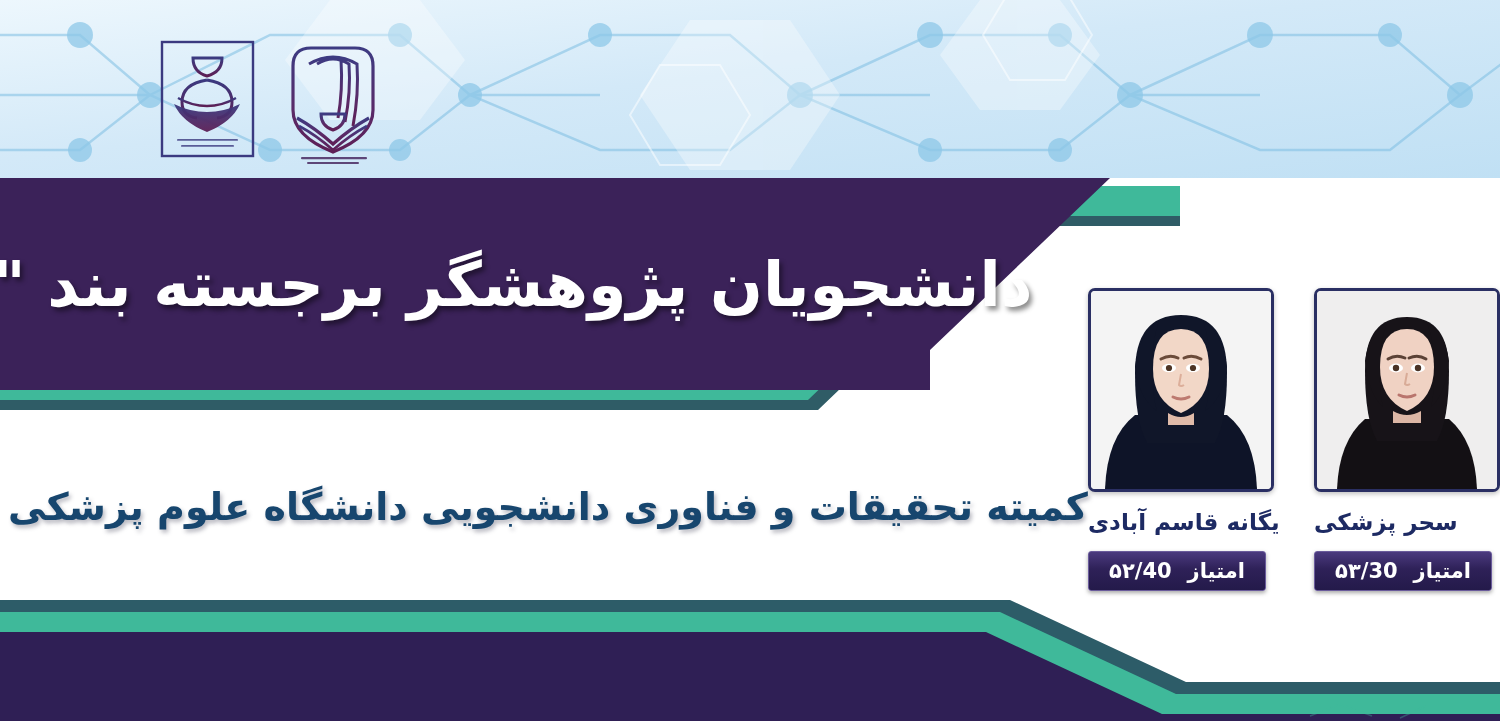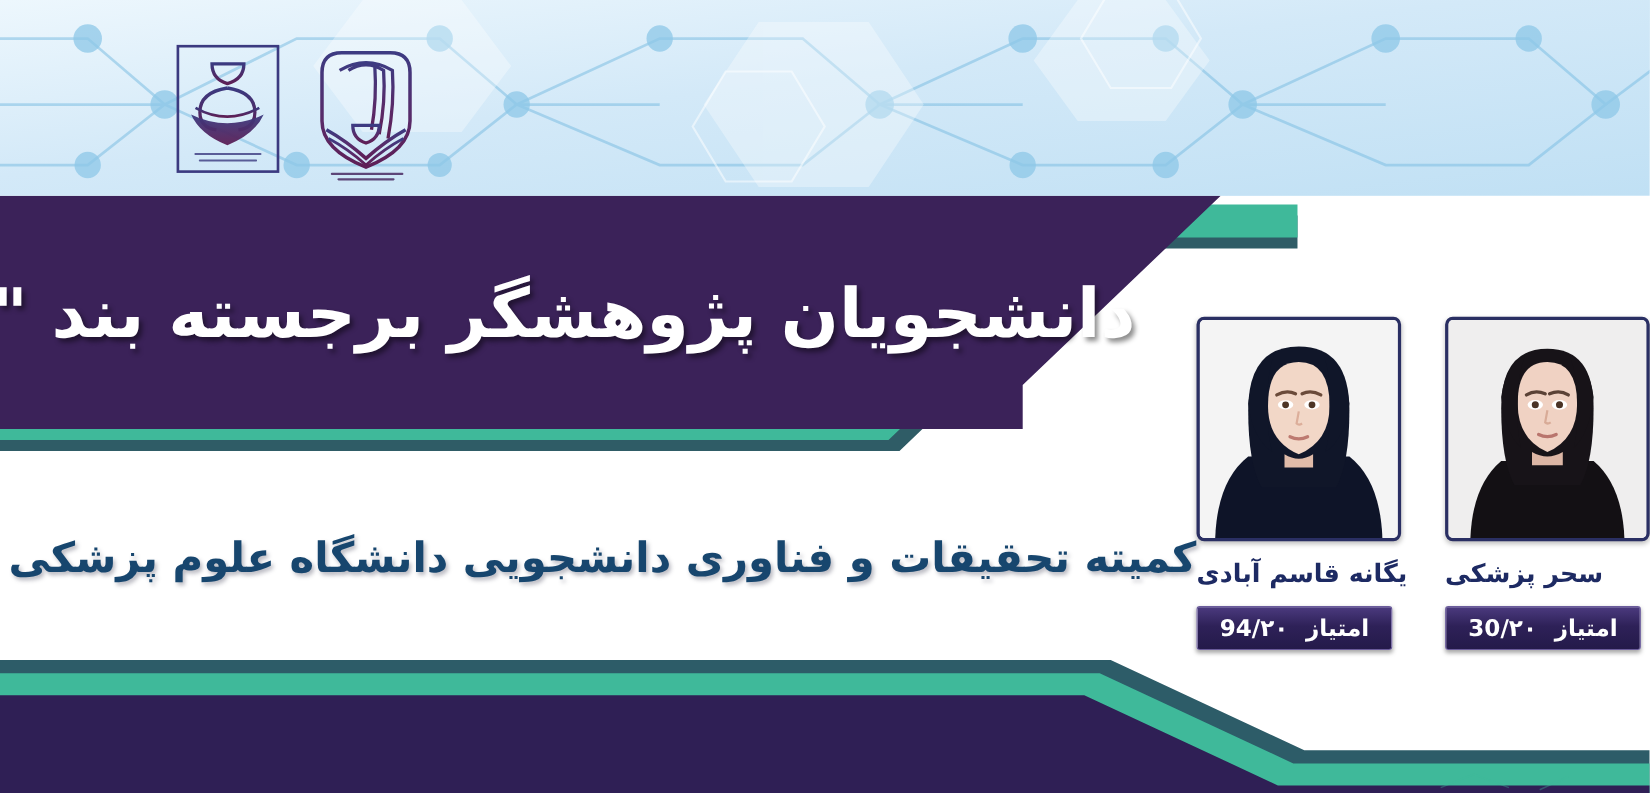--- a/index.html
+++ b/index.html
@@ -318,21 +318,21 @@
           <path d="M90,82 L88,93 Q90,95 93,93" stroke="#d8ab97" stroke-width="2" fill="none"></path>
 
           <path d="M82,104 Q90,108 98,104" stroke="#b9756d" stroke-width="3" fill="none" stroke-linecap="round"></path>
 
           <path d="M76,120 Q90,128 104,120 L104,132 L76,132 Z" fill="#dcb6a5"></path>
         </svg>
       </div>
       <div class="student-name">سحر پزشکی</div>
       <div class="score-badge">
         <span class="score-label">امتیاز</span>
-        <span class="score-value">30/۲۰</span>
+        <span class="score-value">۵۳/30</span>
       </div>
     </div>
 
     <div class="student">
       <div class="photo-frame">
         <svg viewBox="0 0 180 198" preserveAspectRatio="none">
           <rect x="0" y="0" width="180" height="198" fill="#f4f4f4"></rect>
 
           <path d="M14,198 Q16,146 44,124 L136,124 Q164,146 166,198 Z" fill="#0e1428"></path>
 
@@ -354,21 +354,21 @@
           <path d="M90,83 L88,94 Q90,96 93,94" stroke="#dcae9a" stroke-width="2" fill="none"></path>
 
           <path d="M82,106 Q90,110 98,106" stroke="#bd7a70" stroke-width="3" fill="none" stroke-linecap="round"></path>
 
           <path d="M77,122 Q90,130 103,122 L103,134 L77,134 Z" fill="#e0bba9"></path>
         </svg>
       </div>
       <div class="student-name">یگانه قاسم آبادی</div>
       <div class="score-badge">
         <span class="score-label">امتیاز</span>
-        <span class="score-value">94/۲۰</span>
+        <span class="score-value">۵۲/40</span>
       </div>
     </div>
   </div>
 
   <svg class="footer" viewBox="0 0 1500 135" preserveAspectRatio="none">
 
     <path d="M0,14 L1010,14 L1186,96 L1500,96 L1500,135 L0,135 Z" fill="#2d5c68"></path>
 
     <path d="M0,26 L1000,26 L1176,108 L1500,108 L1500,135 L0,135 Z" fill="#3fb99a"></path>
 

